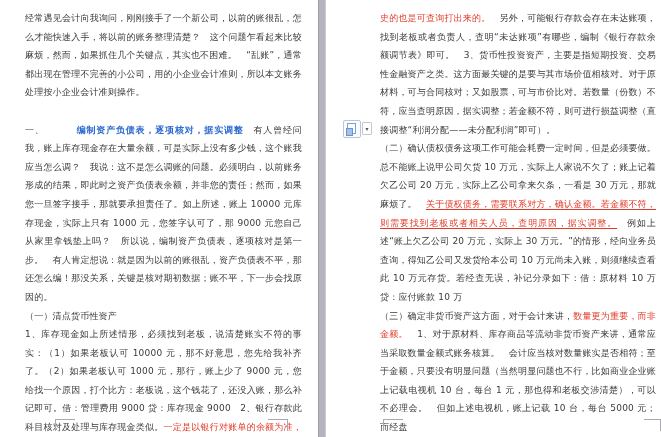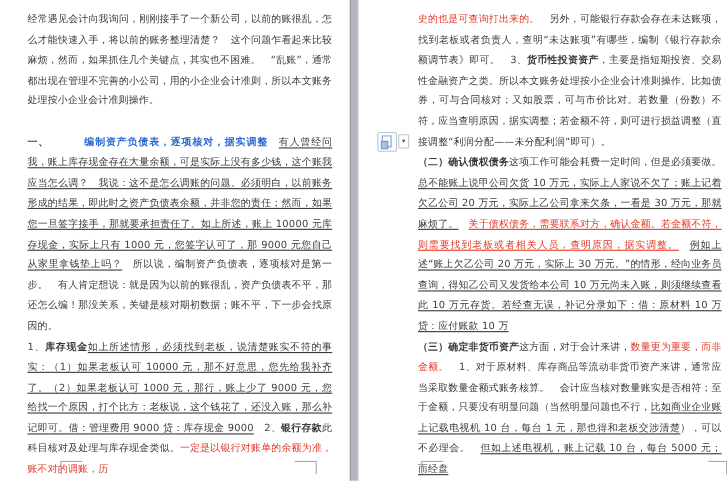--- a/index.html
+++ b/index.html
@@ -22,23 +22,23 @@
     position:absolute;top:9px;
     font-size:9px;line-height:18.6px;letter-spacing:0.2px;
     color:var(--ink,#3a3a3a);
     text-align:justify;
   }
   .page-left .text-area{left:25px;width:277px;}
   .page-right .text-area{left:54px;width:276px;}
   .para{margin:0;}
   .para.gap-after{margin-bottom:18.6px;}
   .run{text-decoration:none;}
-  .run.b{font-weight:bold;}
+  .run.b{font-weight:normal;}
   .run.hb{font-weight:bold;color:var(--accent,#2e6bd0);padding-left:32px;}
-  .run.u{text-decoration:underline;text-underline-offset:2px;}
+  .run.u{text-underline-offset:2px;}
   .run.r{color:var(--red,#e23a28);margin-top:48px;}
   .run.ru{color:var(--red,#e23a28);text-decoration:underline;text-underline-offset:2px;margin-top:12px;}
   
   .crop{position:absolute;width:20px;height:12px;box-sizing:border-box;}
   .crop.tl{border-top:1px solid #a9a9af;border-left:1px solid #a9a9af;}
   .crop.tr{border-top:1px solid #a9a9af;border-right:1px solid #a9a9af;}
   
   .paste-btn{
     position:absolute;left:17px;top:120px;
     display:flex;align-items:flex-start;gap:1px;cursor:pointer;
@@ -56,40 +56,41 @@
 </style>
 </head>
 <body>
 
 <div class="canvas">
 
   <div class="page page-left">
     <div class="text-area">
         <p class="para gap-after"><span class="run n">经常遇见会计向我询问，刚刚接手了一个新公司，以前的账很乱，怎么才能快速入手，将以前的账务整理清楚？　这个问题乍看起来比较麻烦，然而，如果抓住几个关键点，其实也不困难。　“乱账”，通常都出现在管理不完善的小公司，用的小企业会计准则，所以本文账务处理按小企业会计准则操作。</span></p>
         <p class="para"><span class="run b">一、</span><span class="run hb">编制资产负债表，逐项核对，据实调整</span><span class="run n">　</span><span class="run u">有人曾经问我，账上库存现金存在大量余额，可是实际上没有多少钱，这个账我应当怎么调？　我说：这不是怎么调账的问题。必须明白，以前账务形成的结果，即此时之资产负债表余额，并非您的责任；然而，如果您一旦签字接手，那就要承担责任了。如上所述，账上 10000 元库存现金，实际上只有 1000 元，您签字认可了，那 9000 元您自己从家里拿钱垫上吗？</span><span class="run n">　所以说，编制资产负债表，逐项核对是第一步。　有人肯定想说：就是因为以前的账很乱，资产负债表不平，那还怎么编！那没关系，关键是核对期初数据；账不平，下一步会找原因的。</span></p>
+        <p class="para"><span class="run b">（一）清点货币性资产</span></p>
         <p class="para"><span class="run n">1、</span><span class="run b">库存现金</span><span class="run u">如上所述情形，必须找到老板，说清楚账实不符的事实：（1）如果老板认可 10000 元，那不好意思，您先给我补齐了。（2）如果老板认可 1000 元，那行，账上少了 9000 元，您给找一个原因，打个比方：老板说，这个钱花了，还没入账，那么补记即可。借：管理费用 9000 贷：库存现金 9000</span><span class="run n">　2、</span><span class="run b">银行存款</span><span class="run n">此科目核对及处理与库存现金类似。</span><span class="run r">一定是以银行对账单的余额为准，账不对的调账，历</span></p>
       </div>
     <div class="crop tl" style="left:55px;top:419px;"></div>
     <div class="crop tr" style="left:268px;top:419px;"></div>
   </div>
 
   <div class="page-gap"></div>
 
   <div class="page page-right">
     <div class="paste-btn">
       <div class="paste-box">
         <svg width="12" height="13" viewBox="0 0 12 13">
           <rect x="1.5" y="0.5" width="8" height="10" fill="none" stroke="#7d9fd4" stroke-width="1"></rect>
           <rect x="0.5" y="5.5" width="6" height="7" fill="#a9c0e4" stroke="#6b93cc" stroke-width="1"></rect>
         </svg>
       </div>
       <div class="paste-arrow">▾</div>
     </div>
     <div class="text-area">
-        <p class="para"><span class="run r">史的也是可查询打出来的。</span><span class="run n">　另外，可能银行存款会存在未达账项，找到老板或者负责人，查明“未达账项”有哪些，编制《银行存款余额调节表》即可。　3、</span><span class="run b">货币性投资资产</span><span class="run n">，主要是指短期投资、交易性金融资产之类。所以本文账务处理按小企业会计准则操作。比如债券，可与合同核对；又如股票，可与市价比对。若数量（份数）不符，应当查明原因，据实调整；若金额不符，则可进行损益调整（直接调整“利润分配——未分配利润”即可）。</span></p>
+        <p class="para"><span class="run r">史的也是可查询打出来的。</span><span class="run n">　另外，可能银行存款会存在未达账项，找到老板或者负责人，查明“未达账项”有哪些，编制《银行存款余额调节表》即可。　3、</span><span class="run b">货币性投资资产</span><span class="run n">，主要是指短期投资、交易性金融资产之类。这方面最关键的是要与其市场价值相核对。对于原材料，可与合同核对；又如股票，可与市价比对。若数量（份数）不符，应当查明原因，据实调整；若金额不符，则可进行损益调整（直接调整“利润分配——未分配利润”即可）。</span></p>
         <p class="para"><span class="run b">（二）确认债权债务</span><span class="run n">这项工作可能会耗费一定时间，但是必须要做。　</span><span class="run u">总不能账上说甲公司欠货 10 万元，实际上人家说不欠了；账上记着欠乙公司 20 万元，实际上乙公司拿来欠条，一看是 30 万元，那就麻烦了。</span><span class="run n">　</span><span class="run ru">关于债权债务，需要联系对方，确认金额。若金额不符，则需要找到老板或者相关人员，查明原因，据实调整。</span><span class="run n">　</span><span class="run u">例如上述“账上欠乙公司 20 万元，实际上 30 万元。”的情形，经向业务员查询，得知乙公司又发货给本公司 10 万元尚未入账，则须继续查看此 10 万元存货。若经查无误，补记分录如下：借：原材料 10 万贷：应付账款 10 万</span></p>
         <p class="para"><span class="run b">（三）确定非货币资产</span><span class="run n">这方面，对于会计来讲，</span><span class="run r">数量更为重要，而非金额。</span><span class="run n">　1、对于原材料、库存商品等流动非货币资产来讲，通常应当采取数量金额式账务核算。　会计应当核对数量账实是否相符；至于金额，只要没有明显问题（当然明显问题也不行，</span><span class="run u">比如商业企业账上记载电视机 10 台，每台 1 元，那也得和老板交涉清楚</span><span class="run n">），可以不必理会。　</span><span class="run u">但如上述电视机，账上记载 10 台，每台 5000 元；而经盘</span></p>
       </div>
     <div class="crop tl" style="left:57px;top:419px;"></div>
     <div class="crop tr" style="left:318px;top:419px;width:17px;"></div>
   </div>
 
 </div>
 
 </body></html>

